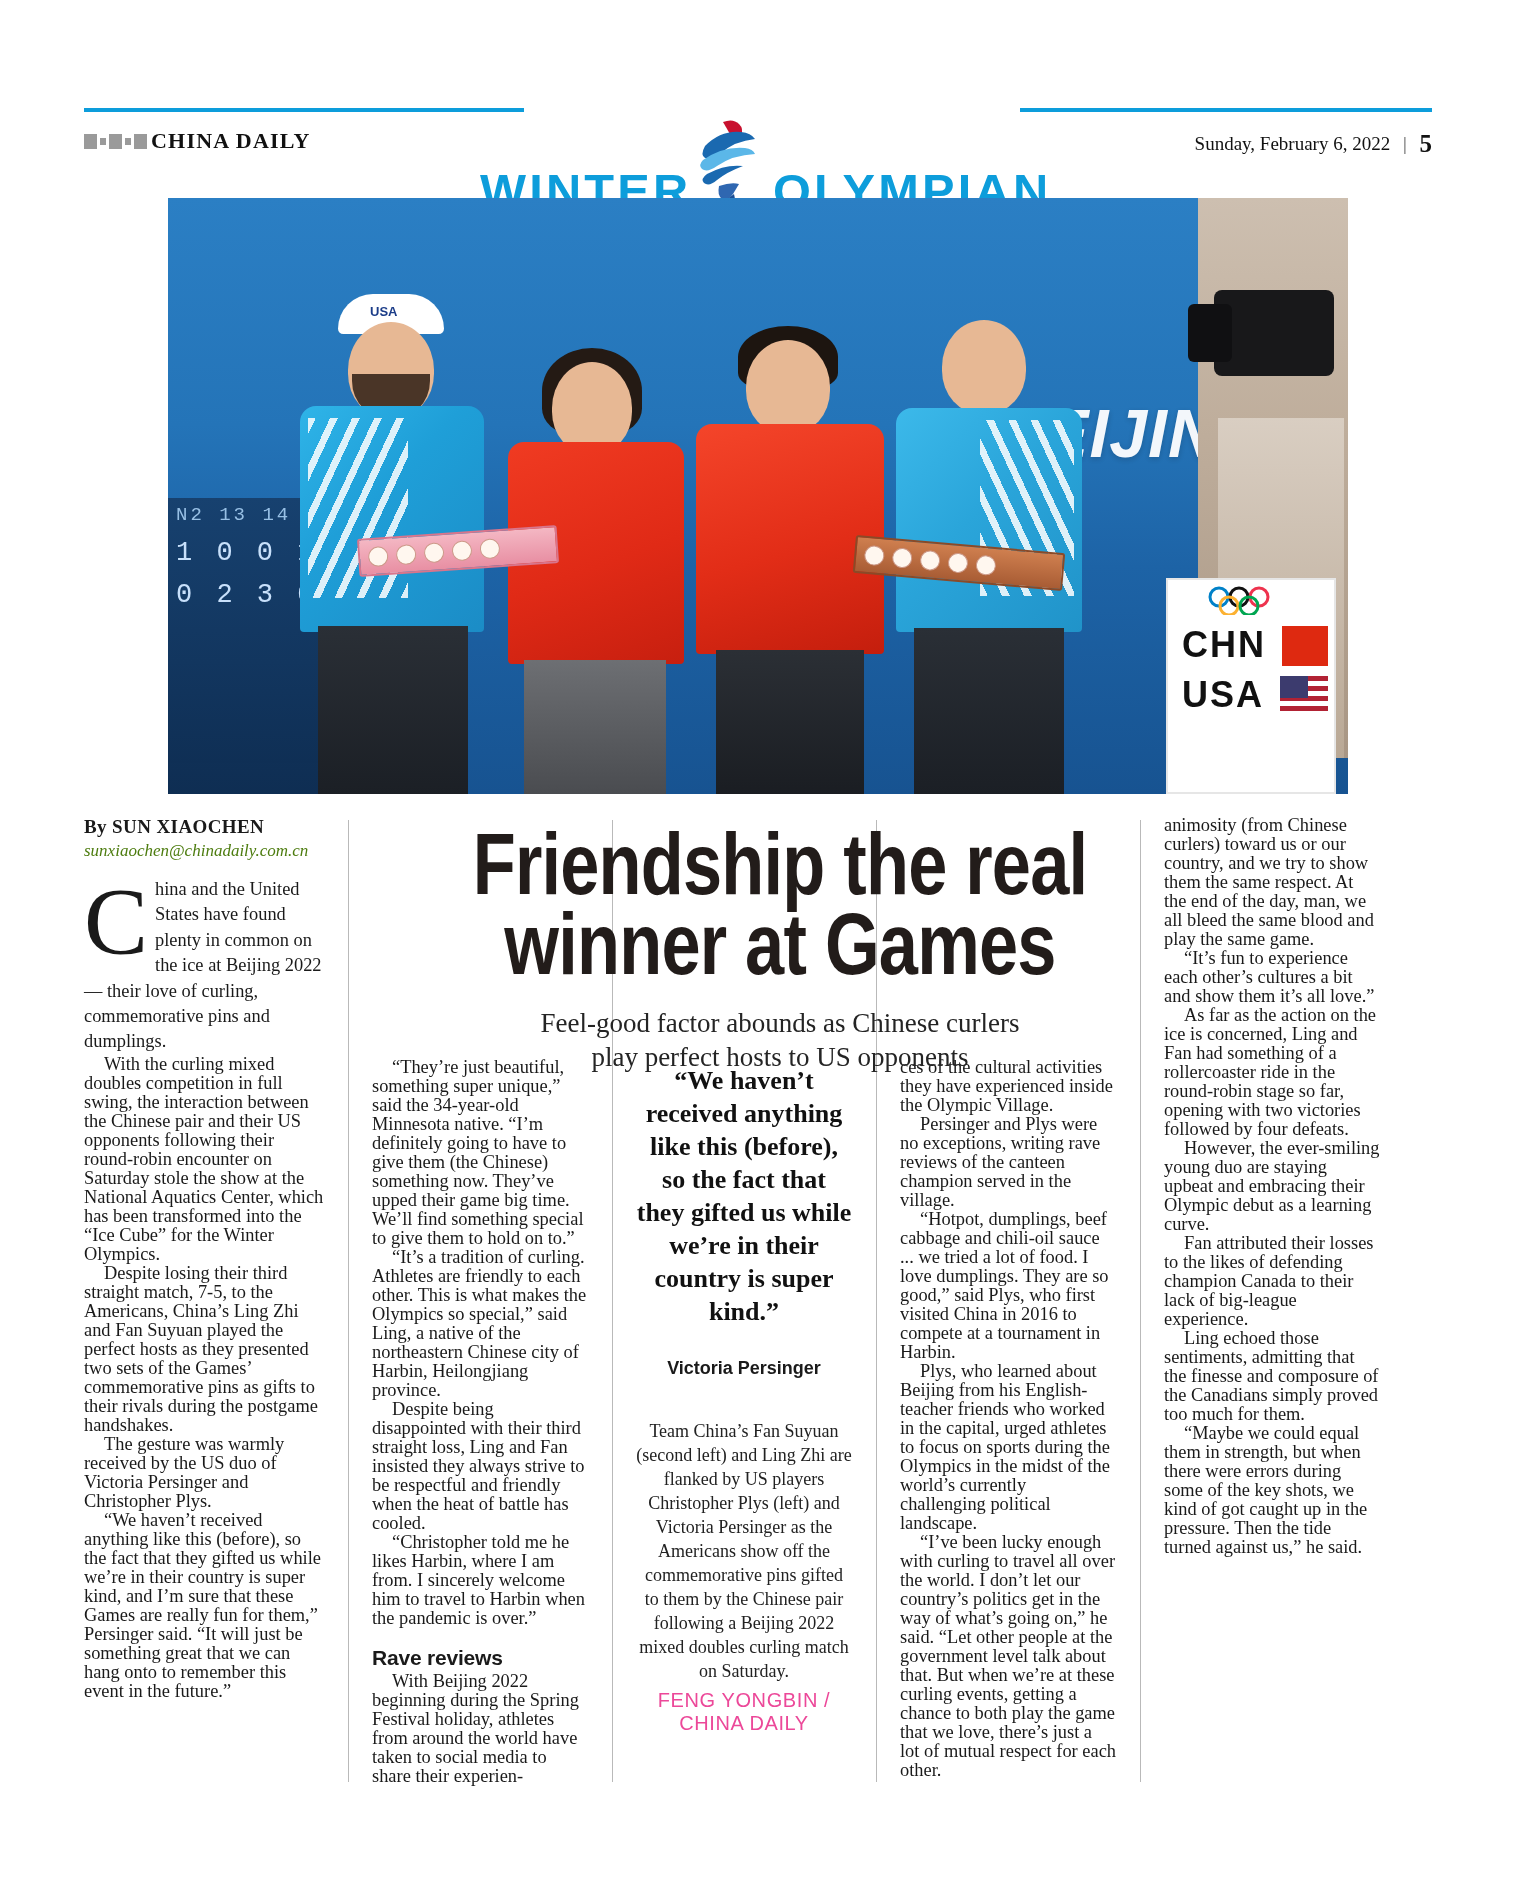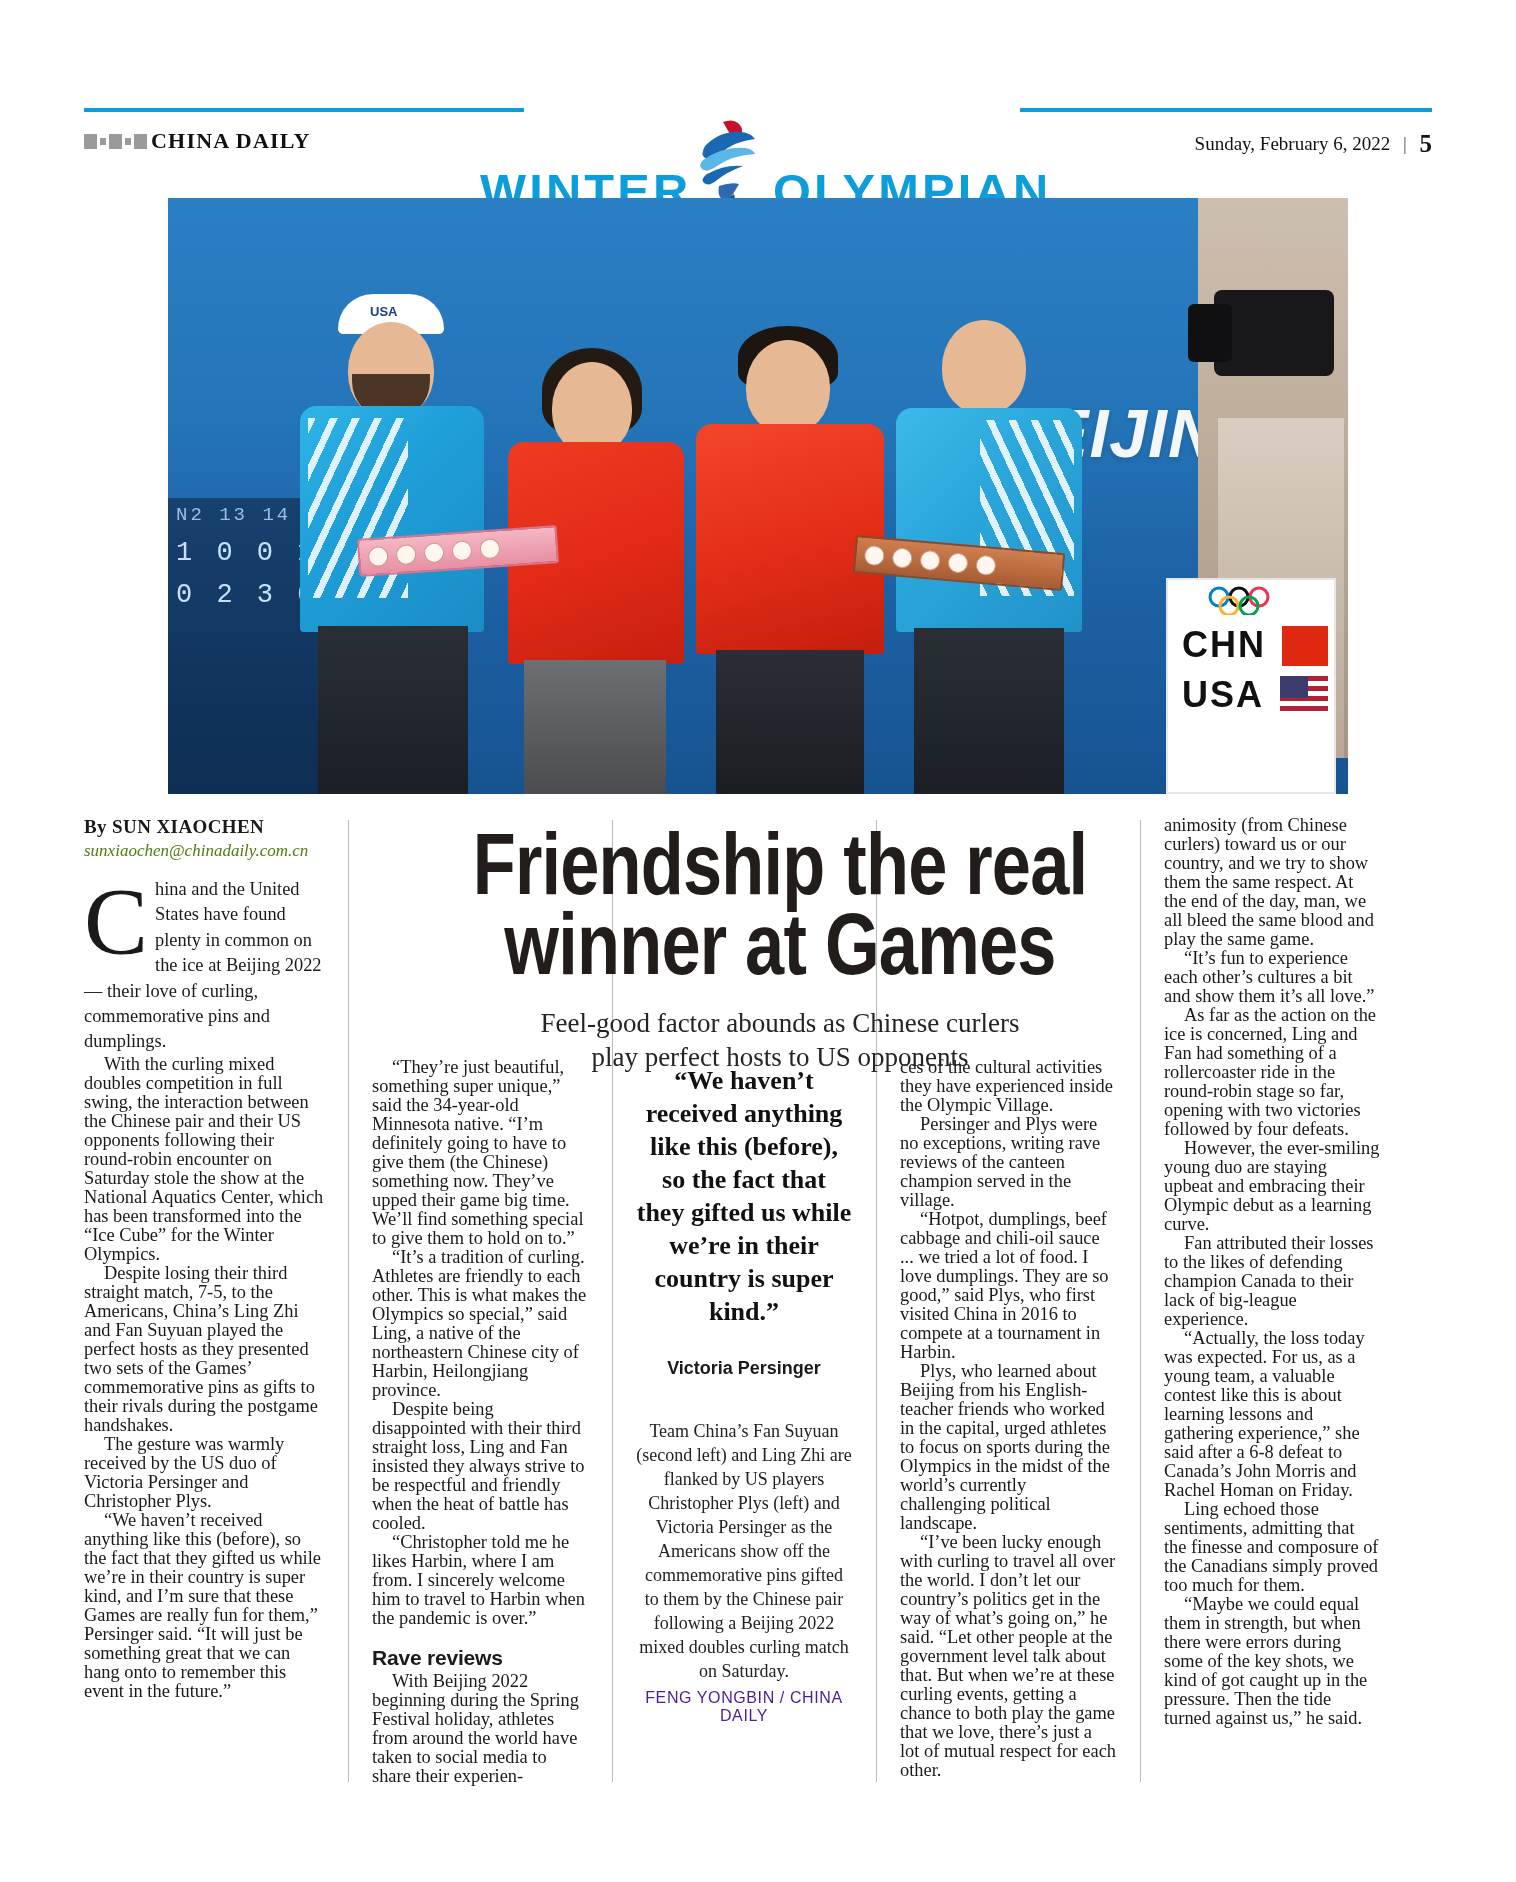--- a/index.html
+++ b/index.html
@@ -374,25 +374,25 @@
   .photo-caption {
     font-family: "Liberation Serif", serif;
     font-size: 18px;
     line-height: 24px;
     text-align: center;
     margin: 40px 0 0 0;
     color: #222;
   }
   .photo-credit {
     font-family: "Liberation Sans", sans-serif;
-    font-size: 16px;
+    font-size: 20px;
     letter-spacing: .6px;
     text-align: center;
     margin: 6px 0 0 0;
-    color: #4c1d95;
+    color: #ec4899;
   }
 </style>
 </head>
 <body>
 
 <div class="page">
 
   <div class="masthead">
     <div class="rule-left"></div>
     <div class="rule-right"></div>
@@ -577,21 +577,20 @@
         <p class="body">“I’ve been lucky enough with curling to travel all over the world. I don’t let our country’s politics get in the way of what’s going on,” he said. “Let other people at the government level talk about that. But when we’re at these curling events, getting a chance to both play the game that we love, there’s just a lot of mutual respect for each other.</p>
 
       </div>
 
       <div class="col">
         <p class="body first">animosity (from Chinese curlers) toward us or our country, and we try to show them the same respect. At the end of the day, man, we all bleed the same blood and play the same game.</p>
         <p class="body">“It’s fun to experience each other’s cultures a bit and show them it’s all love.”</p>
         <p class="body">As far as the action on the ice is concerned, Ling and Fan had something of a rollercoaster ride in the round-robin stage so far, opening with two victories followed by four defeats.</p>
         <p class="body">However, the ever-smiling young duo are staying upbeat and embracing their Olympic debut as a learning curve.</p>
         <p class="body">Fan attributed their losses to the likes of defending champion Canada to their lack of big-league experience.</p>
-        <p class="body">“Actually, the loss today was expected. For us, as a young team, a valuable contest like this is about learning lessons and gathering experience,” she said after a 6-8 defeat to Canada’s John Morris and Rachel Homan on Friday.</p>
         <p class="body">Ling echoed those sentiments, admitting that the finesse and composure of the Canadians simply proved too much for them.</p>
         <p class="body">“Maybe we could equal them in strength, but when there were errors during some of the key shots, we kind of got caught up in the pressure. Then the tide turned against us,” he said.</p>
 
       </div>
 
     </div>
   </div>
 
 </div>
 

